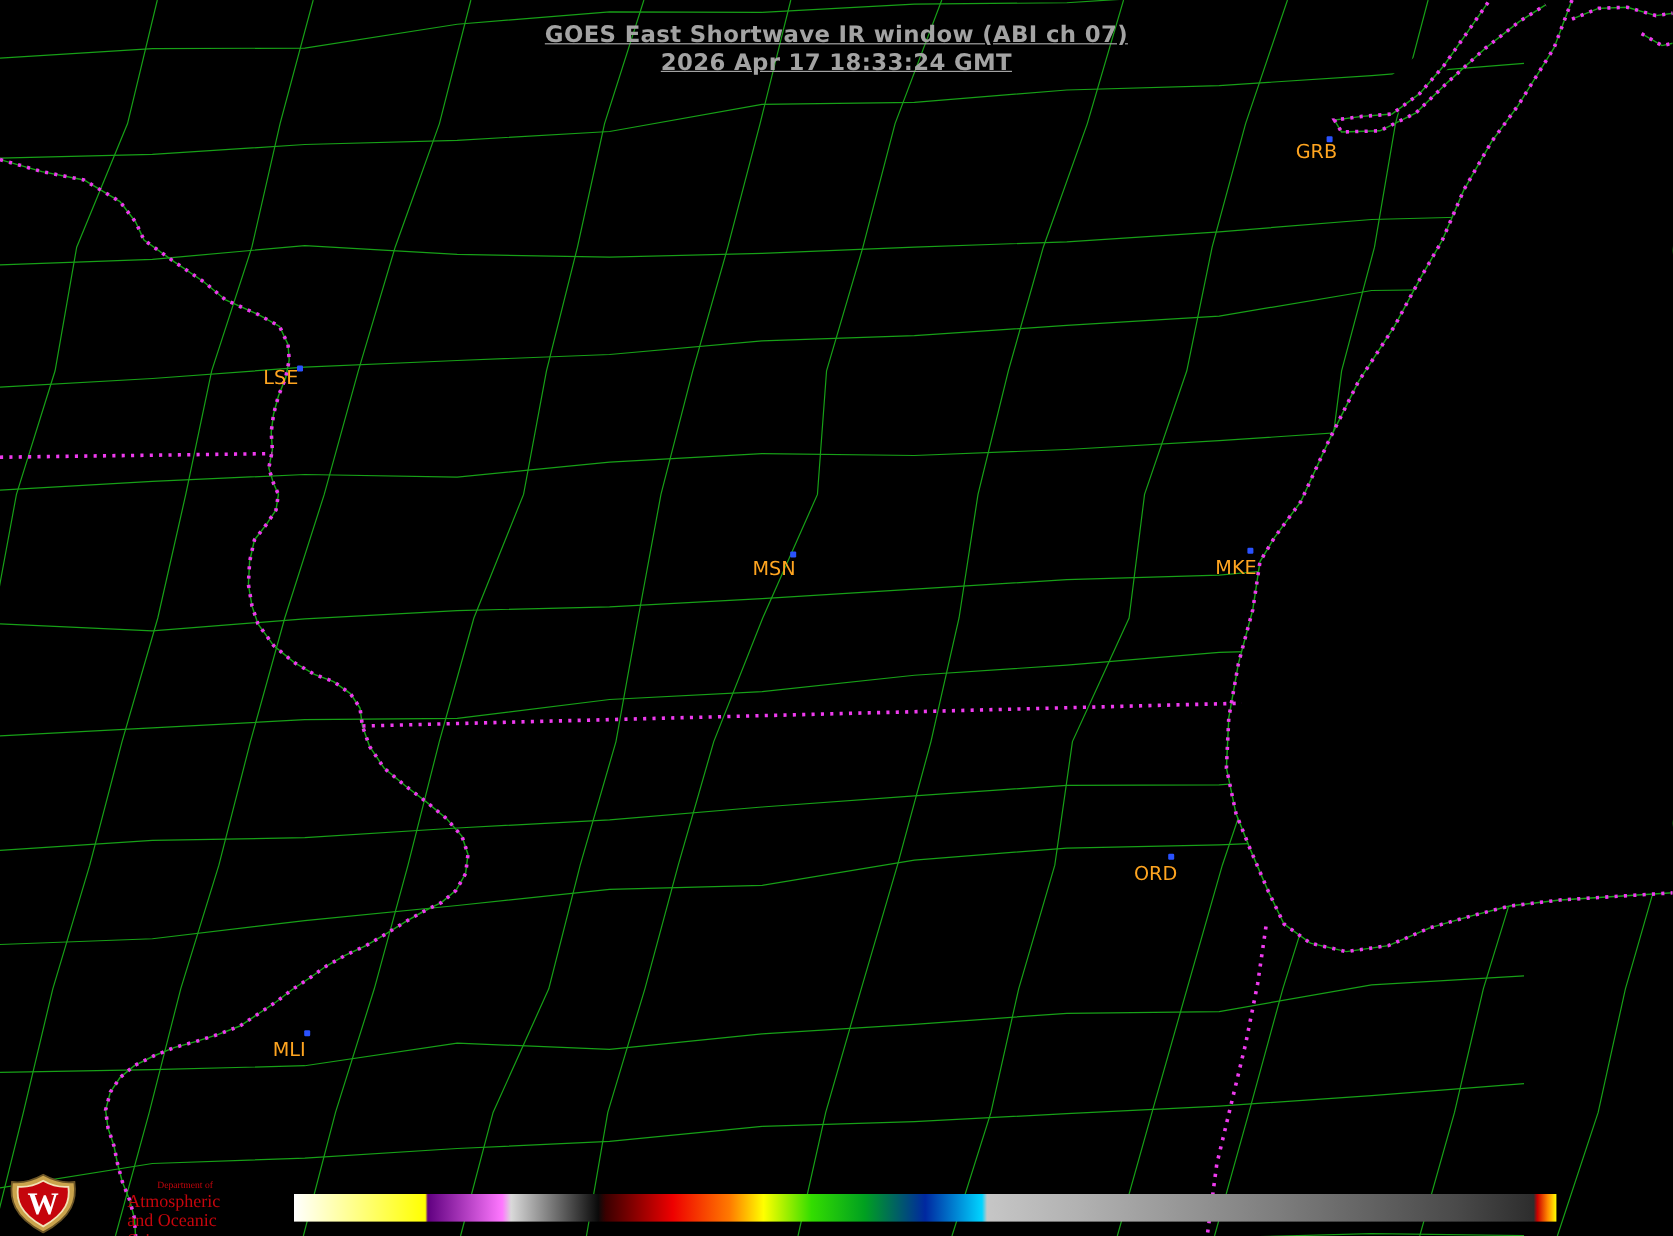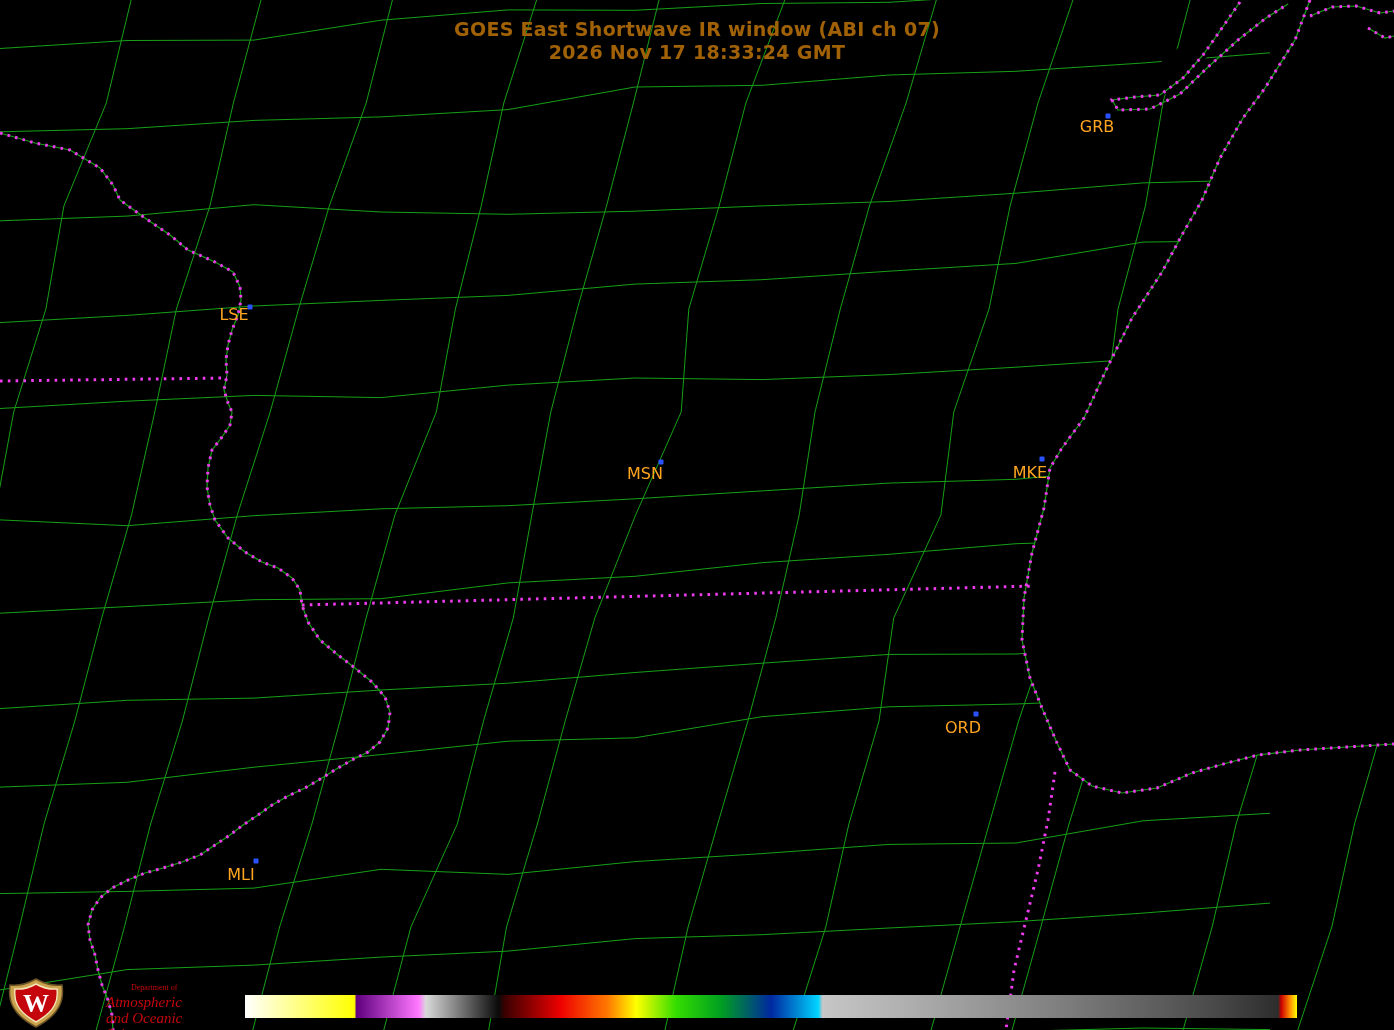--- a/index.html
+++ b/index.html
@@ -7,21 +7,21 @@
           font-family:"DejaVu Sans","Liberation Sans",sans-serif;}
   #mapsvg{position:absolute;left:0;top:0;}
   #title{position:absolute;left:0;top:18px;width:100%;text-align:center;
          color:#ffff00;font-weight:bold;font-size:19px;line-height:23px;letter-spacing:.3px;}
   #colorbar{position:absolute;left:245px;top:995px;width:1052px;height:23px;}
   #logo{position:absolute;left:6px;top:976px;width:230px;height:54px;color:#c5050c;
         font-family:"Liberation Serif","DejaVu Serif",serif;}
   #logo .crest{position:absolute;left:1px;top:2px;}
   #logo .lg-txt{position:absolute;left:100px;top:8px;line-height:1;}
   #logo .lg-dept{font-size:8px;margin-bottom:2px;margin-left:25px;}
-  #logo .lg-main{font-size:15px;line-height:16px;font-style:italic;}
+  #logo .lg-main{font-size:15px;line-height:16px;}
   .st-label{font-size:16px;fill:#ffa520;text-anchor:middle;}
 </style>
 </head>
 <body>
 
 <div id="screen">
 
   <svg id="mapsvg" width="1394" height="1030" viewBox="0 0 1394 1030">
     <rect x="0" y="0" width="1394" height="1030" fill="#000"></rect>
 
@@ -110,23 +110,23 @@
         <text x="645" y="479" class="st-label" fill="#ffa520">MSN</text>
         <rect x="1039.5" y="456.5" width="5" height="5" rx="1" fill="#2a52ff"></rect>
         <text x="1030" y="478" class="st-label" fill="#ffa520">MKE</text>
         <rect x="973.5" y="711.5" width="5" height="5" rx="1" fill="#2a52ff"></rect>
         <text x="963" y="733" class="st-label" fill="#ffa520">ORD</text>
         <rect x="253.5" y="858.5" width="5" height="5" rx="1" fill="#2a52ff"></rect>
         <text x="241" y="880" class="st-label" fill="#ffa520">MLI</text>
       </g>
   </svg>
 
-  <div id="title" style="color: #a16207;">
+  <div id="title" style="color: #a3a3a3; text-decoration: underline;">
     <div>GOES East Shortwave IR window (ABI ch 07)</div>
-    <div>2026 Nov 17  18:33:24 GMT</div>
+    <div>2026 Apr 17  18:33:24 GMT</div>
   </div>
 
   <div id="colorbar" style="left: 245px; top: 995px; width: 1052px; height: 23px; background: linear-gradient(to right, rgb(255, 255, 255) 0%, rgb(255, 255, 0) 10.4%, rgb(96, 0, 128) 10.6%, rgb(255, 120, 255) 16.5%, rgb(217, 217, 217) 17.2%, rgb(10, 10, 10) 24.1%, rgb(58, 0, 0) 24.7%, rgb(238, 0, 0) 30%, rgb(255, 122, 0) 34.5%, rgb(255, 255, 0) 37.2%, rgb(51, 221, 0) 41%, rgb(0, 160, 32) 45.2%, rgb(0, 40, 160) 50%, rgb(0, 212, 255) 54.5%, rgb(198, 198, 198) 54.9%, rgb(178, 178, 178) 62%, rgb(125, 125, 125) 78%, rgb(74, 74, 74) 92%, rgb(45, 45, 45) 98.2%, rgb(204, 0, 0) 98.5%, rgb(255, 136, 0) 99.3%, rgb(255, 255, 0) 100%);"></div>
 
   <div id="logo" style="color: rgb(197, 5, 12);">
     <svg class="crest" width="58" height="50" viewBox="0 0 58 50">
       <path d="M29 1 C38 6 48 8 55 7 C57 21 54 36 29 49 C4 36 1 21 3 7 C10 8 20 6 29 1 Z" fill="#caa34c" stroke="#6a5426" stroke-width="1.5"></path>
       <path d="M29 6 C36 10 44 11.5 50 11 C51.5 22 48.5 33 29 44 C9.5 33 6.5 22 8 11
                C14 11.5 22 10 29 6 Z" fill="#c5050c" stroke="#f2e2b6" stroke-width="1.5"></path>
       <text id="crest-letter" x="29" y="34" text-anchor="middle" fill="#ffffff" font-family="Liberation Serif, DejaVu Serif, serif" font-size="26" font-weight="bold">W</text>

